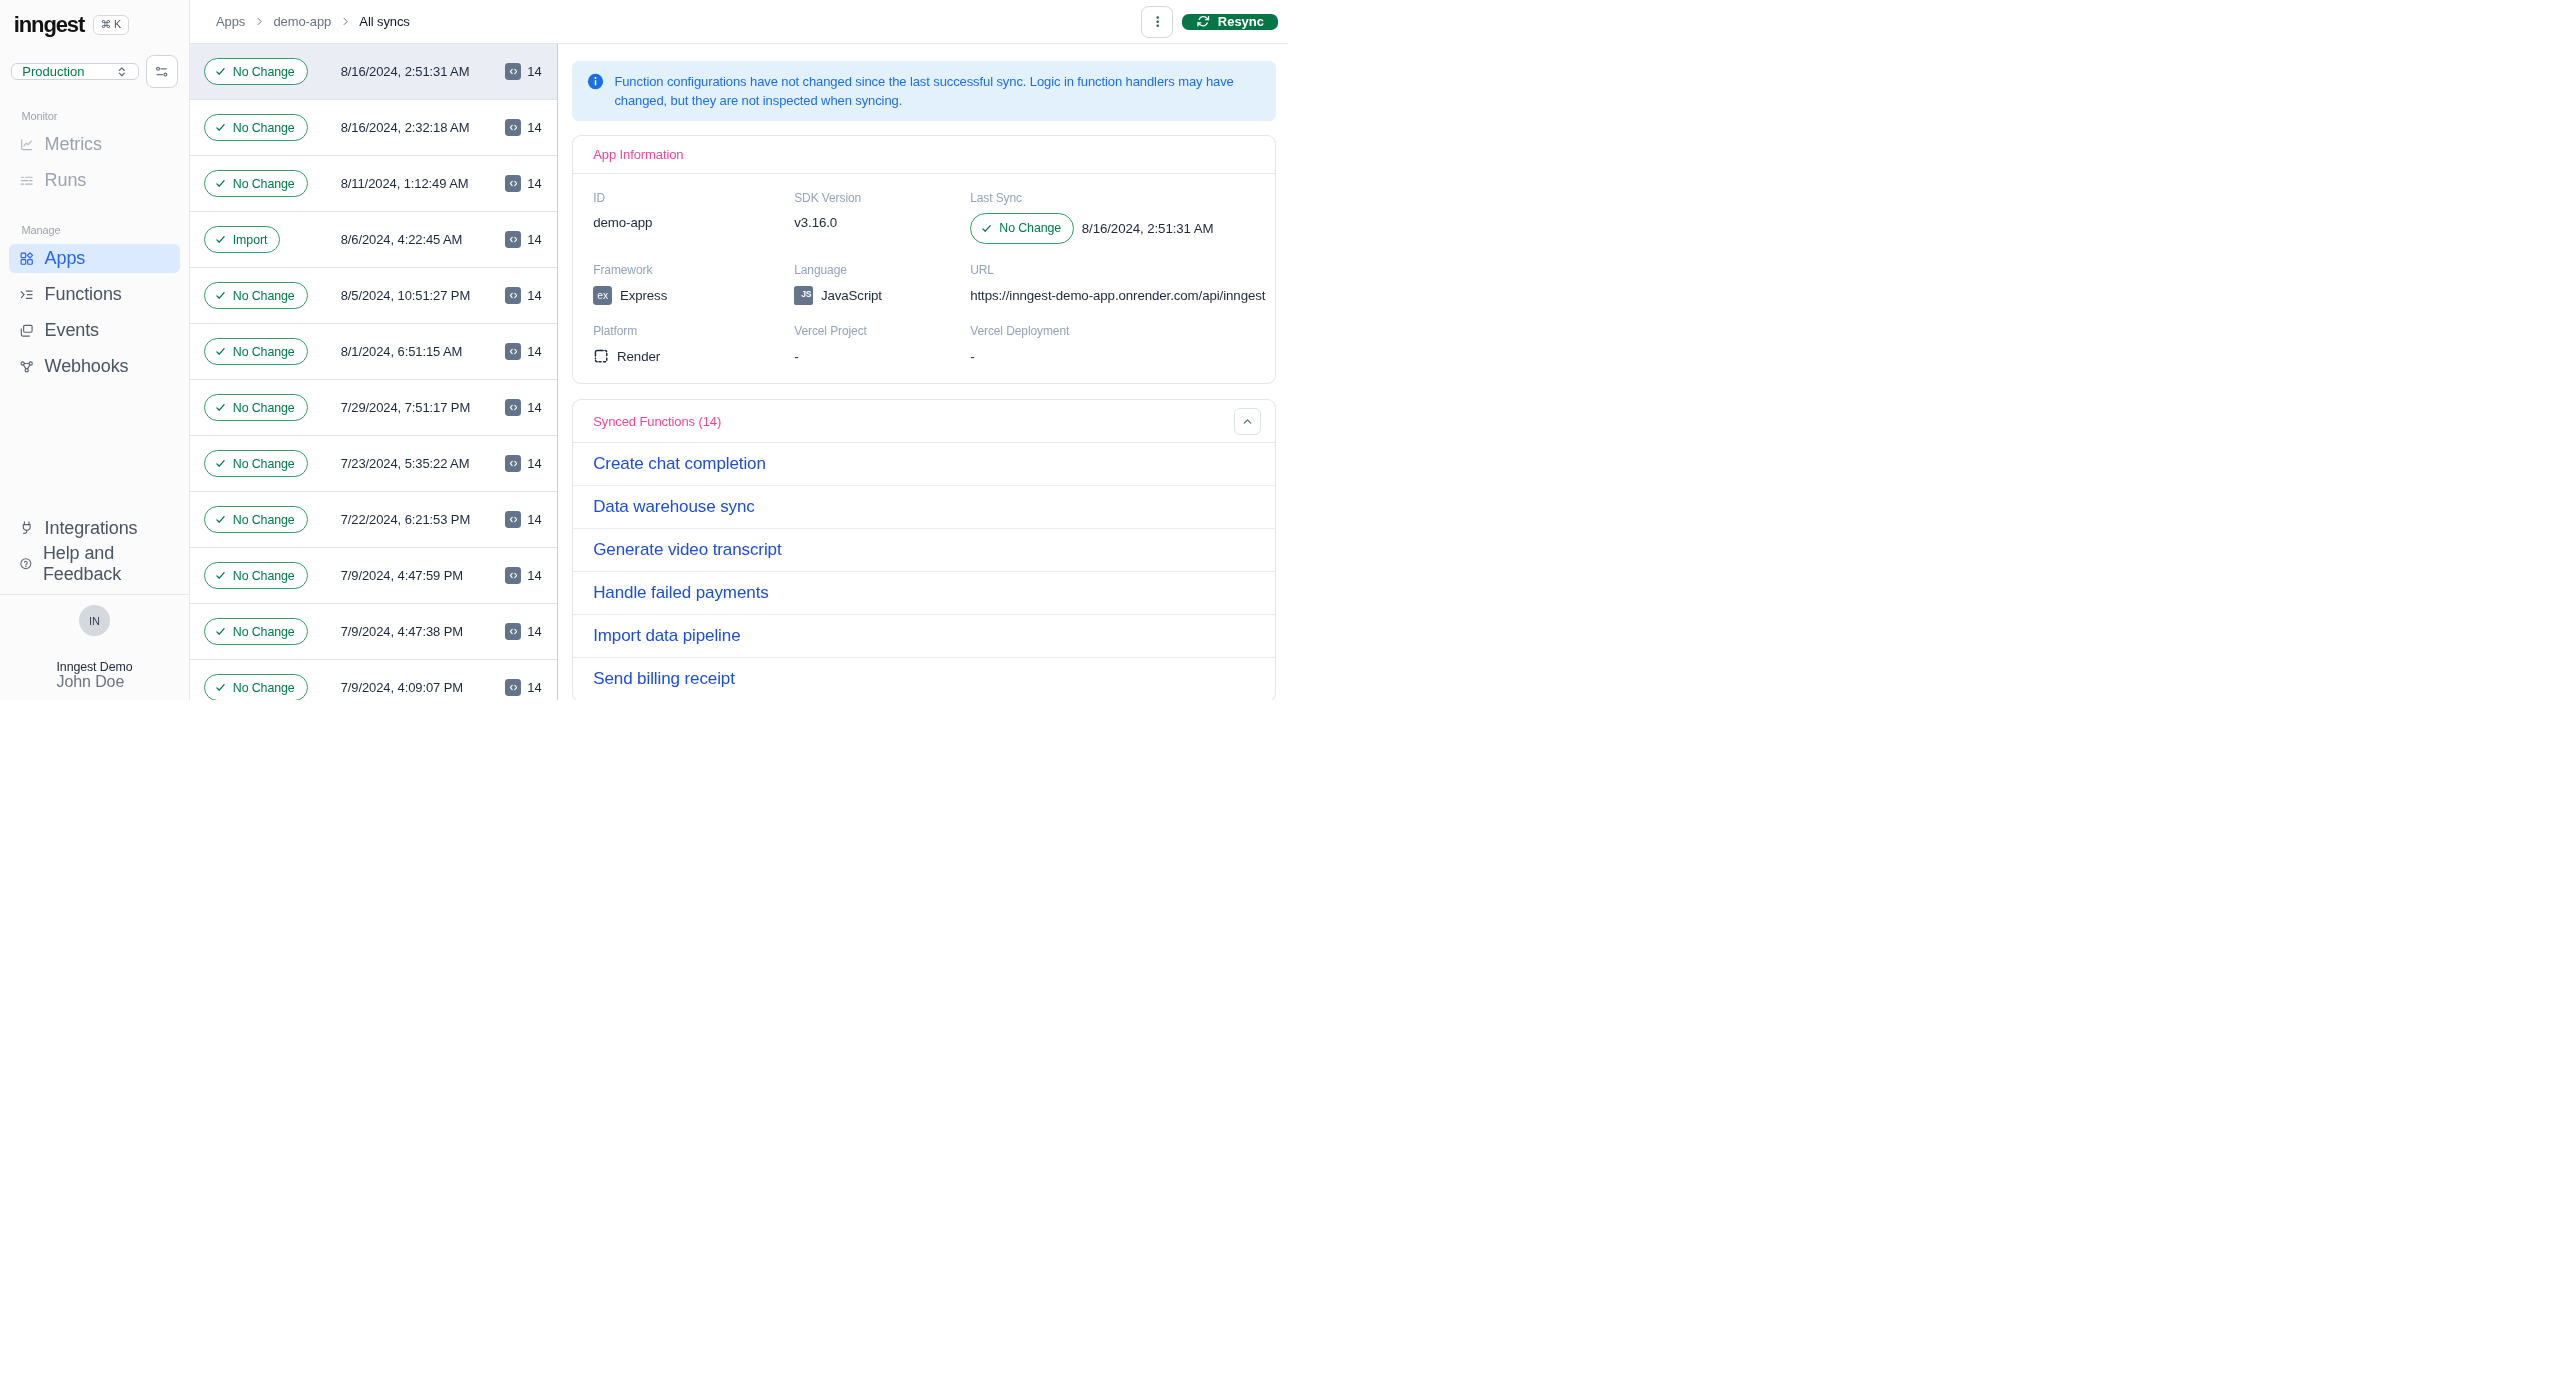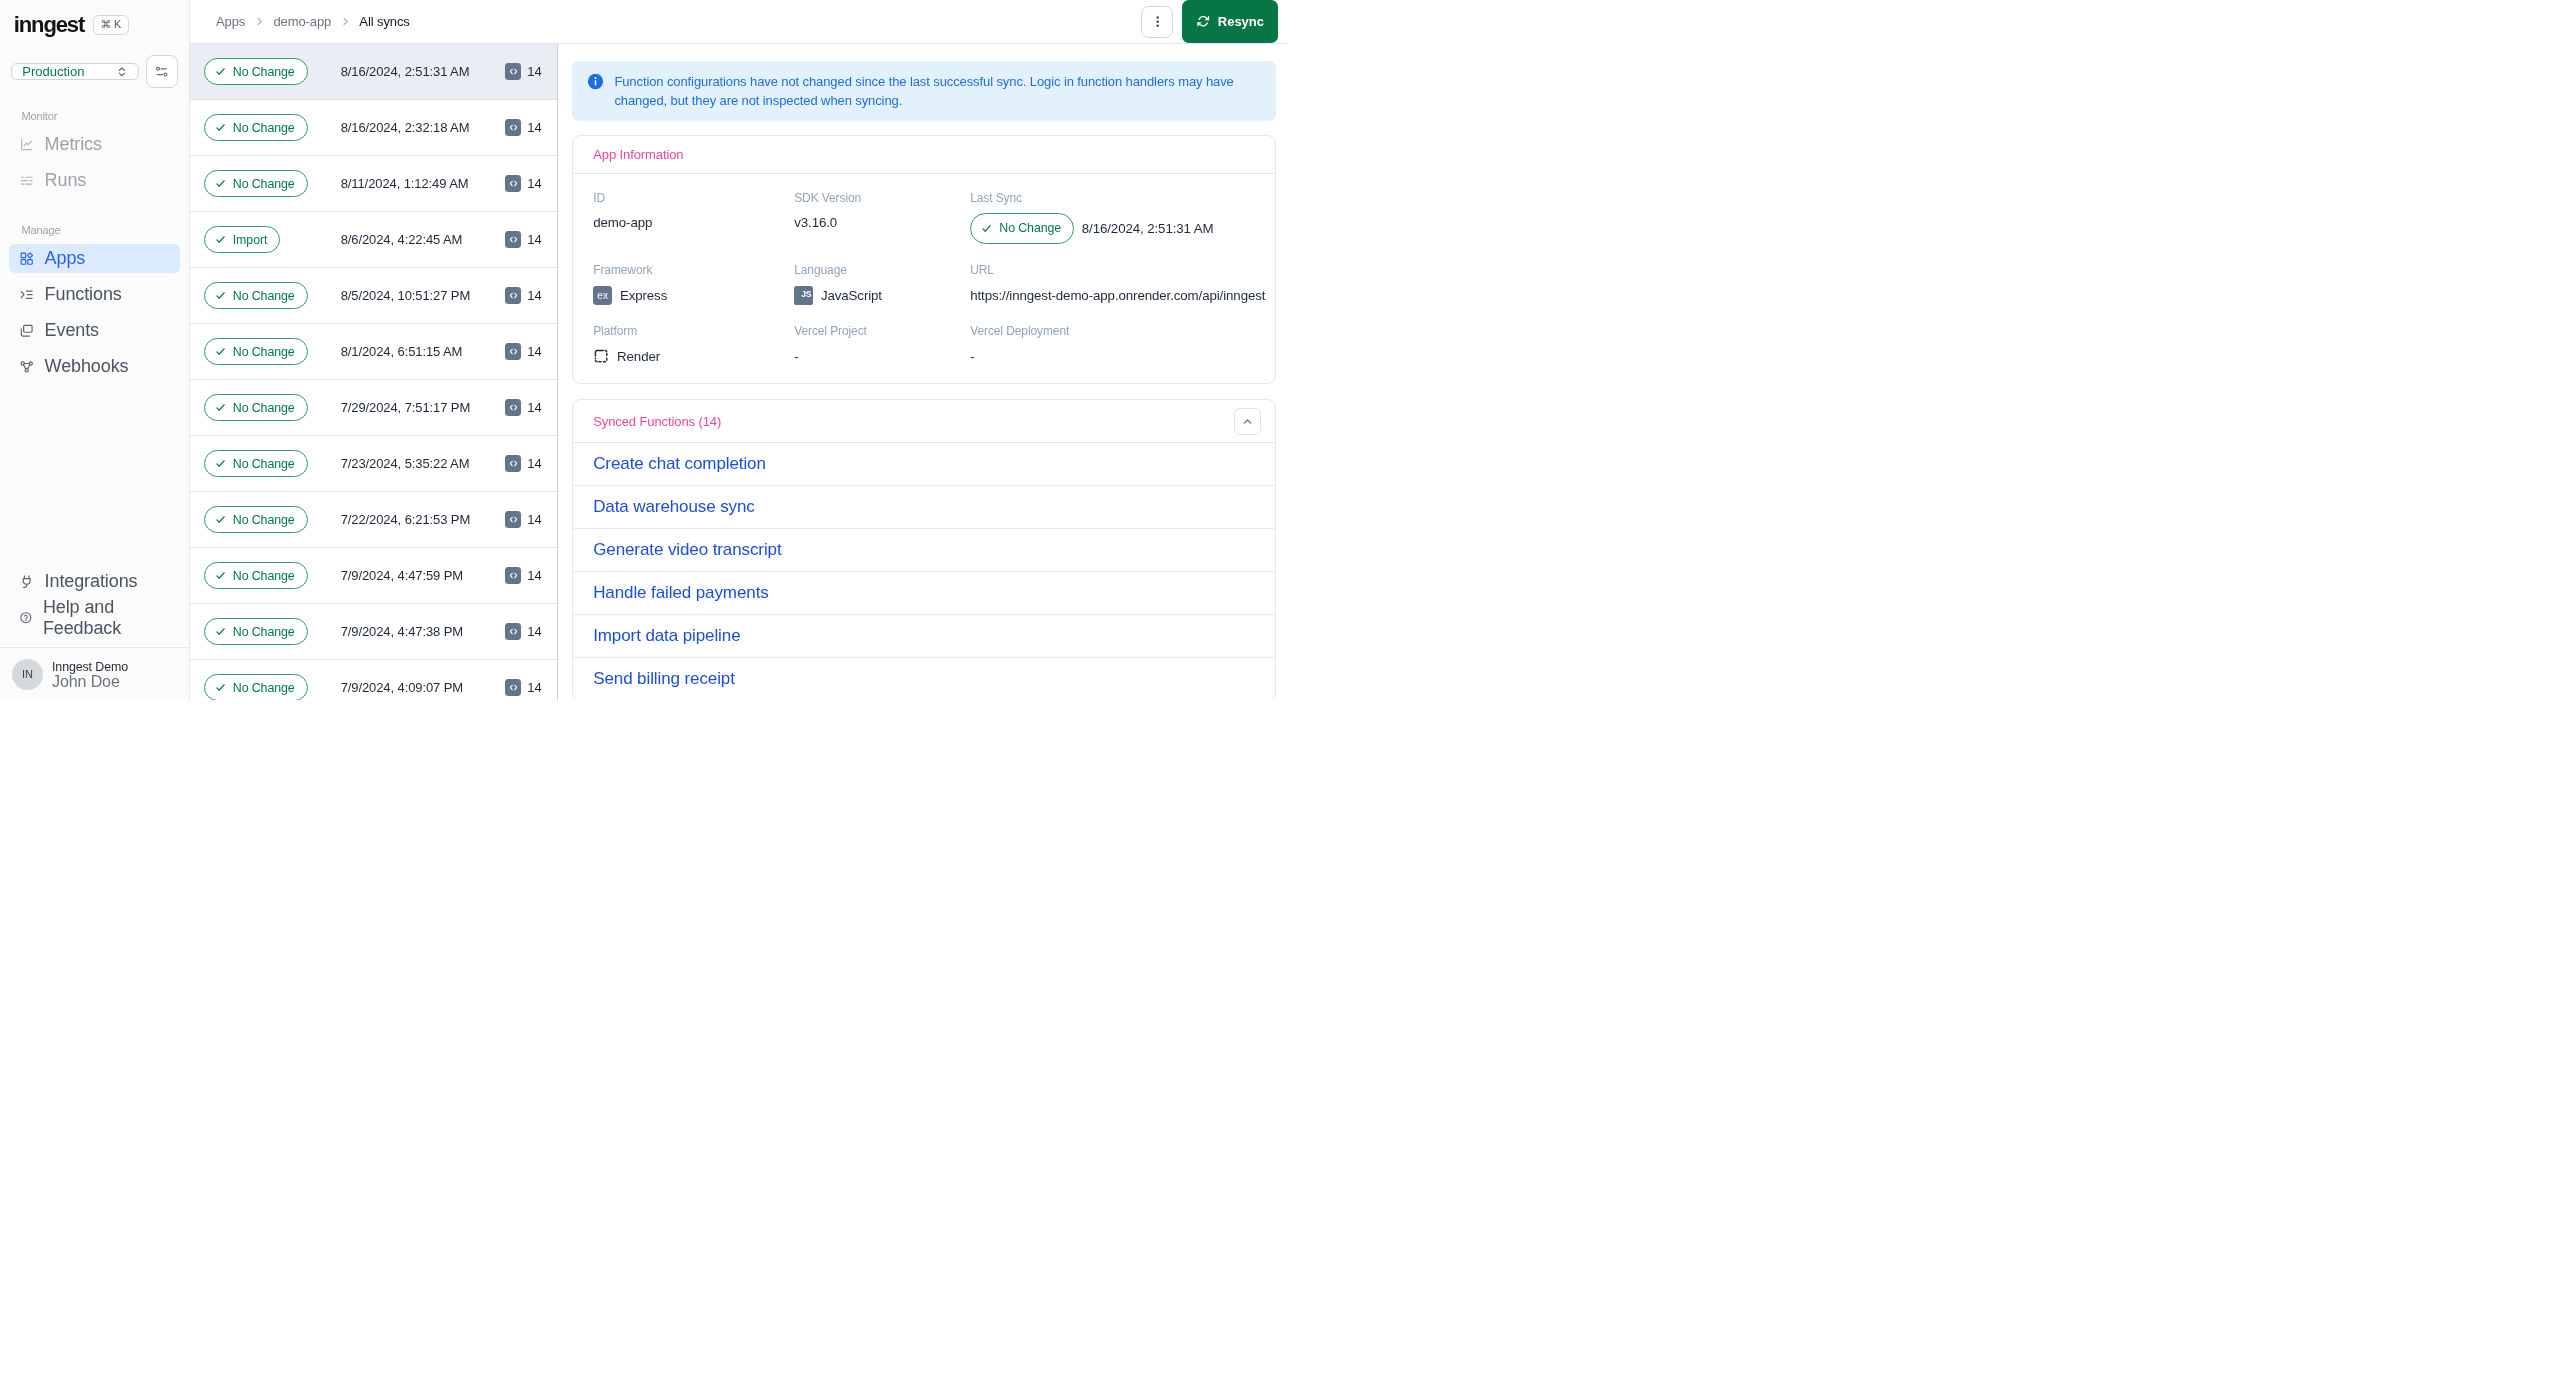--- a/index.html
+++ b/index.html
@@ -23,38 +23,38 @@
   .nav-section-label { font-size:11px; color:#9ca3af; padding:0 0 0 21.4px; margin-top:22px; margin-bottom:8.6px; }
   .nav-item { display:flex; align-items:center; gap:10.3px; height:29px; margin:0 8.6px 6.8px 8.6px;
     padding:0 0 0 10.3px; border-radius:6px; font-size:18px; color:#4a5462; cursor:pointer; }
   .nav-item .nav-ic { color:#5b6472; }
   .nav-item.muted { color:#9ca3af; }
   .nav-item.muted .nav-ic { color:#b1b7bf; }
   .nav-item.active { background:#dbeafe; color:#2563eb; font-weight:500; }
   .nav-item.active .nav-ic { color:#2563eb; }
   .sidebar-spacer { flex:1; }
   .sidebar-divider { border-top:0.9px solid #e5e7eb; margin-top:8.6px; }
-  .user-row { display:flex; align-items:flex-start; gap:9px; padding:10.3px 12px 10.3px 12px; }
+  .user-row { display:flex; align-items:center; gap:23px; padding:10.3px 12px 10.3px 12px;flex-direction:column; }
   .avatar { width:31px; height:31px; min-width:31px; border-radius:50%; background:#d5d8dd;
     display:flex; align-items:center; justify-content:center; font-size:11px; color:#334155; }
   .user-org { font-size:12.4px; color:#1f2937; font-weight:500; line-height:16.2px; }
   .user-name { font-size:16px; color:#6b7280; line-height:14.5px; }
 
   
   .right { flex:1; display:flex; flex-direction:column; min-width:0; }
   .topbar { height:44px; min-height:44px; background:#fff; border-bottom:0.9px solid #e5e7eb;
     display:flex; align-items:center; padding:0 10.3px 0 26px; }
   .crumbs { display:flex; align-items:center; gap:8.6px; font-size:13px; }
   .crumb { color:#6b7280; cursor:pointer; }
   .crumb.current { color:#111827; cursor:default; }
   .crumb-sep { color:#9ca3af; display:flex; }
   .topbar-actions { margin-left:auto; display:flex; align-items:center; gap:8.6px; }
   .kebab-btn { width:32px; height:32px; border:0.9px solid #d3d7dd; border-radius:7.7px; background:#fff;
     display:flex; align-items:center; justify-content:center; color:#2e5747; cursor:pointer; }
-  .resync-btn { height:43px; border:none; border-radius:6.8px; background:#067647; color:#fff;
+  .resync-btn { height:16px; border:none; border-radius:6.8px; background:#067647; color:#fff;
     font-size:13px; font-weight:600; display:flex; align-items:center; gap:7.7px; padding:0 13.7px;
     cursor:pointer; font-family:inherit; }
 
   .content-row { flex:1; display:flex; min-height:0; }
 
   
   .sync-list { width:368px; min-width:368px; border-right:1.3px solid #c9ced6; overflow:hidden; background:#fff; }
   .sync-row { height:56px; display:flex; align-items:center; padding:0 15.4px 0 13.7px;
     border-bottom:0.9px solid #dfe3e9; cursor:pointer; background:#fff; }
   .sync-row.selected { background:#eaeef4; }

